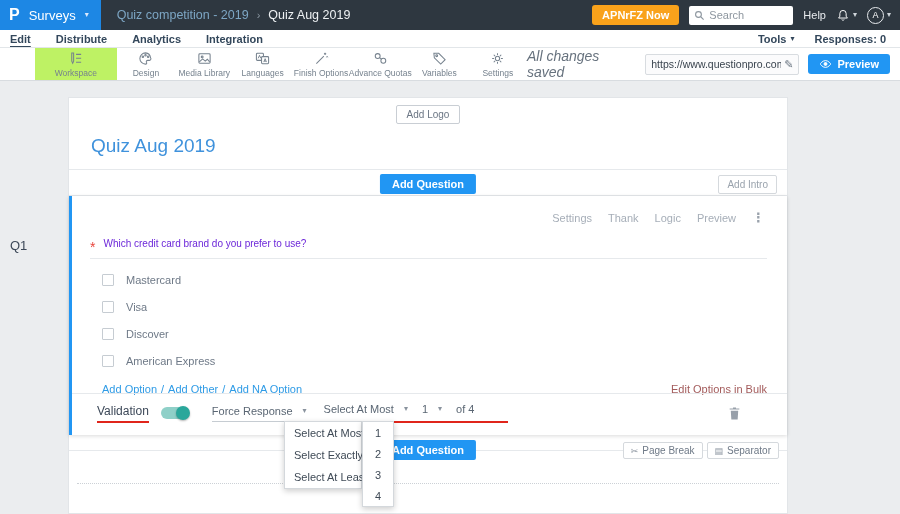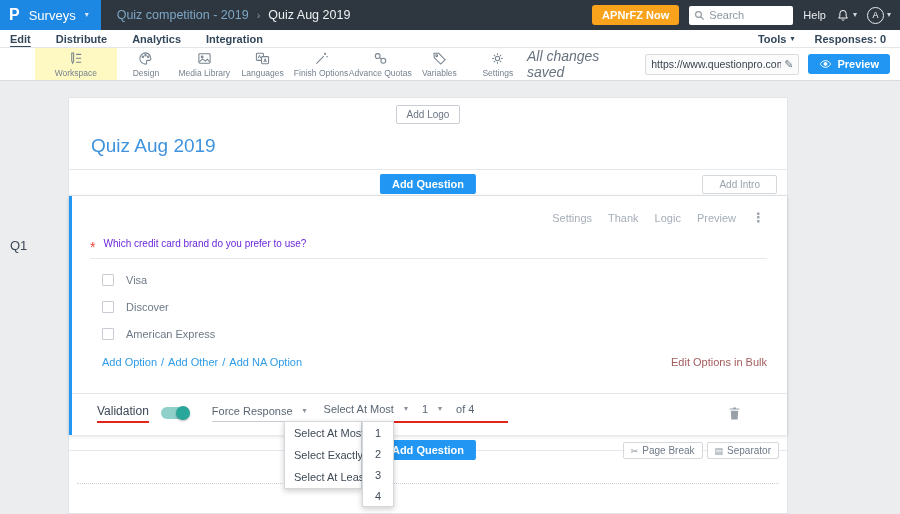--- a/index.html
+++ b/index.html
@@ -33,41 +33,41 @@
   .navtab { font-size:11px; font-weight:bold; color:#33475b; margin-right:25px; cursor:pointer; }
   .navtab.active { text-decoration:underline; text-underline-offset:3px; }
   .nav-right { margin-left:auto; display:flex; align-items:center; gap:20px; padding-right:4px; }
   .tools { font-size:11px; font-weight:bold; color:#33475b; display:flex; align-items:center; gap:4px; cursor:pointer; }
   .tools .car { color:#33475b; }
   .responses { font-size:11px; font-weight:bold; color:#33475b; }
 
   
   .toolbar { height:33px; background:#fff; border-bottom:1px solid #d8dce0; display:flex; align-items:stretch; }
   .tb-item { width:60px; display:flex; flex-direction:column; align-items:center; justify-content:center; gap:2px; color:#76828e; cursor:pointer; }
-  .tb-item.active { width:84px; background:#fef9c3;margin-left:35px; }
+  .tb-item.active { width:84px; background:#bef264;margin-left:35px; }
   .tb-lbl { font-size:8.5px; white-space:nowrap; }
   .tb-right { margin-left:auto; display:flex; align-items:center; gap:9px; padding-right:10px; }
   .saved { font-style:italic; font-size:14px; color:#67727e; }
   .urlbox { width:160px; height:21px; background:#fbfbfc; border:1px solid #d8dce0; border-radius:2px; display:flex; align-items:center; padding:0 5px; gap:3px; }
   .url-input { border:none; outline:none; background:transparent; width:100%; font-size:10.5px; color:#39434e; font-family:inherit; }
   .pencil { font-size:11px; color:#6e7985; cursor:pointer; }
   .preview-btn { background:#2196f3; border:none; border-radius:3px; color:#fff; font-size:11px; font-weight:bold; padding:4px 11px; display:flex; align-items:center; gap:5px; cursor:pointer; }
 
   
   .content { position:relative; height:433px; }
   .qid { position:absolute; left:10px; top:141px; font-size:13px; color:#3c4858; }
   .card { position:relative; margin:16px 0 0 68px; width:720px; background:#fff; border:1px solid #e2e5e8; }
 
   .card-head { position:relative; padding-top:7px; border-bottom:1px solid #e6e9ec; }
   .add-logo { display:block; margin:0 auto; background:#fff; border:1px solid #c9ced4; border-radius:2px; color:#6b7684; font-size:10px; padding:3px 10px; cursor:pointer; font-family:inherit; }
   .survey-title { color:#3f92dc; font-size:19px; font-weight:normal; margin:11px 0 12px 22px; cursor:text; }
 
   .addq-bar { position:relative; height:26px; border-bottom:1px solid #e6e9ec; }
   .addq-btn { position:absolute; left:50%; top:4px; transform:translateX(-50%); background:#2196f3; border:none; border-radius:2px; color:#fff; font-size:11px; font-weight:bold; padding:4px 12px; cursor:pointer; }
-  .add-intro { position:absolute; right:10px; top:5px; background:#fff; border:1px solid #d5d9dd; border-radius:2px; color:#9aa3ad; font-size:10px; padding:3px 16px; cursor:pointer; font-family:inherit; }
+  .add-intro { position:absolute; right:10px; top:5px; background:#fff; border:1px solid #d5d9dd; border-radius:2px; color:#9aa3ad; font-size:10px; padding:3px 8px; cursor:pointer; font-family:inherit; }
 
   .qblock { position:relative; height:239px; border-left:3px solid #2196f3; box-shadow:0 1px 4px rgba(0,0,0,0.15); }
   .qactions { display:flex; justify-content:flex-end; align-items:center; gap:16px; padding:14px 22px 0 0; font-size:11px; color:#a6aeb8; }
   .qaction { cursor:pointer; }
   .dots { font-size:13px; color:#9aa2ac; cursor:pointer; font-weight:bold; }
   .qtext-row { display:flex; align-items:center; gap:8px; margin:13px 20px 0 18px; padding-bottom:9px; border-bottom:1px solid #e6e9ec; }
   .req { color:#e8453c; font-size:14px; line-height:8px; position:relative; top:3px; }
   .qtext { color:#6d28d9; font-size:10px; }
   .opt-row { display:flex; align-items:center; gap:12px; margin:15px 0 0 30px; height:12px; }
   .checkbox { width:12px; height:12px; border:1px solid #c6ccd2; border-radius:1px; background:#fff; cursor:pointer; }
@@ -257,20 +257,24 @@
       <div class="qactions">
         <span class="qaction">Settings</span>
         <span class="qaction">Thank</span>
         <span class="qaction">Logic</span>
         <span class="qaction">Preview</span>
         <span class="dots">⋮</span>
       </div>
       <div class="qtext-row">
         <span class="req">*</span>
         <span class="qtext">Which credit card brand do you prefer to use?</span>
+      </div>
+      <div class="opt-row">
+        <span class="checkbox"></span>
+        <span class="opt-label">Mastercard</span>
       </div>
       <div class="opt-row">
         <span class="checkbox"></span>
         <span class="opt-label">Visa</span>
       </div>
       <div class="opt-row">
         <span class="checkbox"></span>
         <span class="opt-label">Discover</span>
       </div>
       <div class="opt-row">

